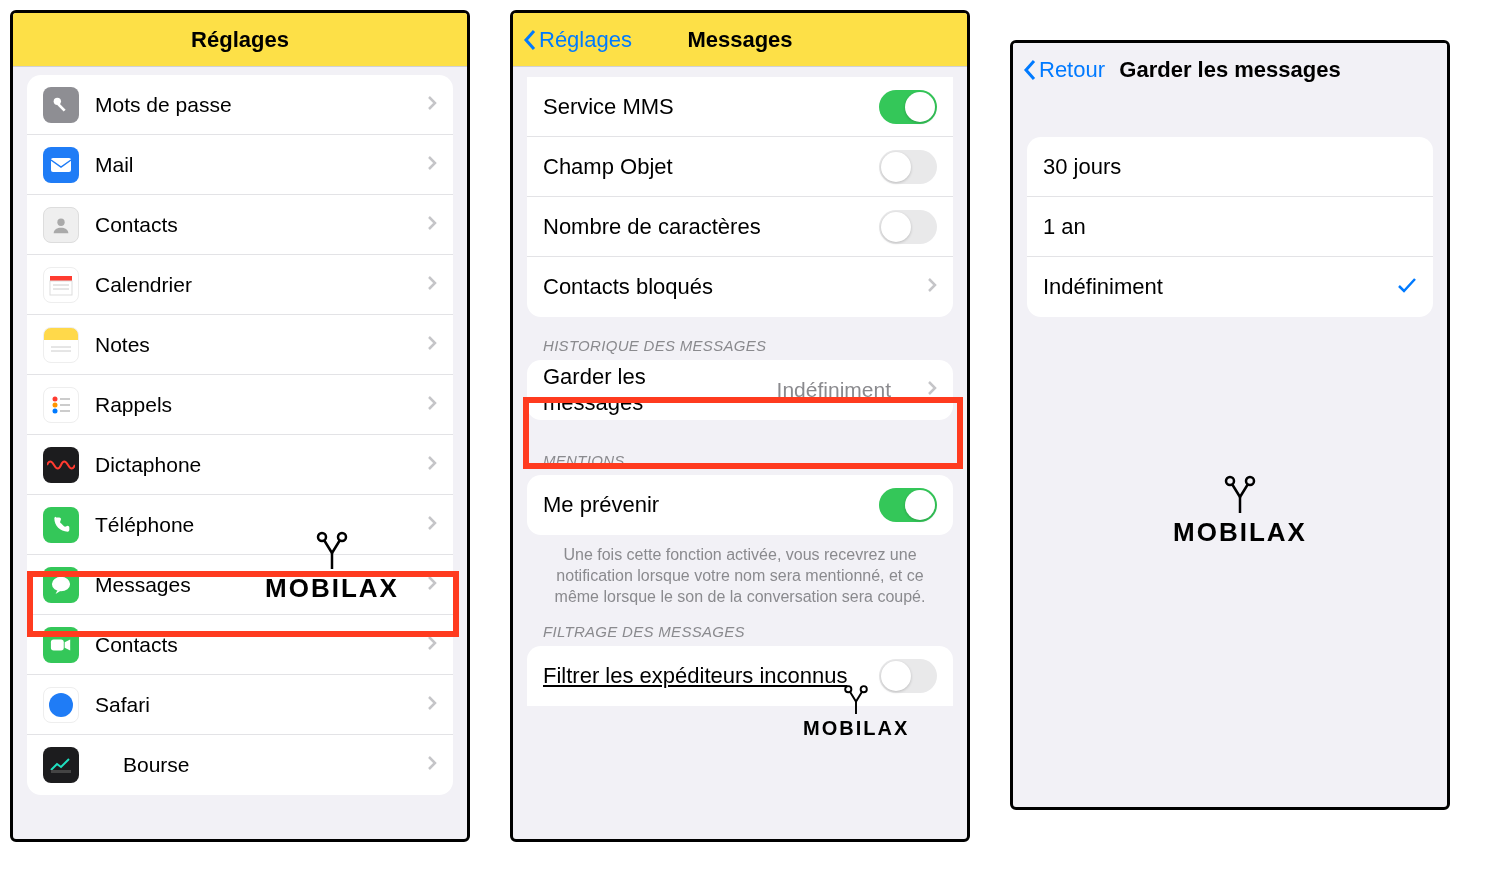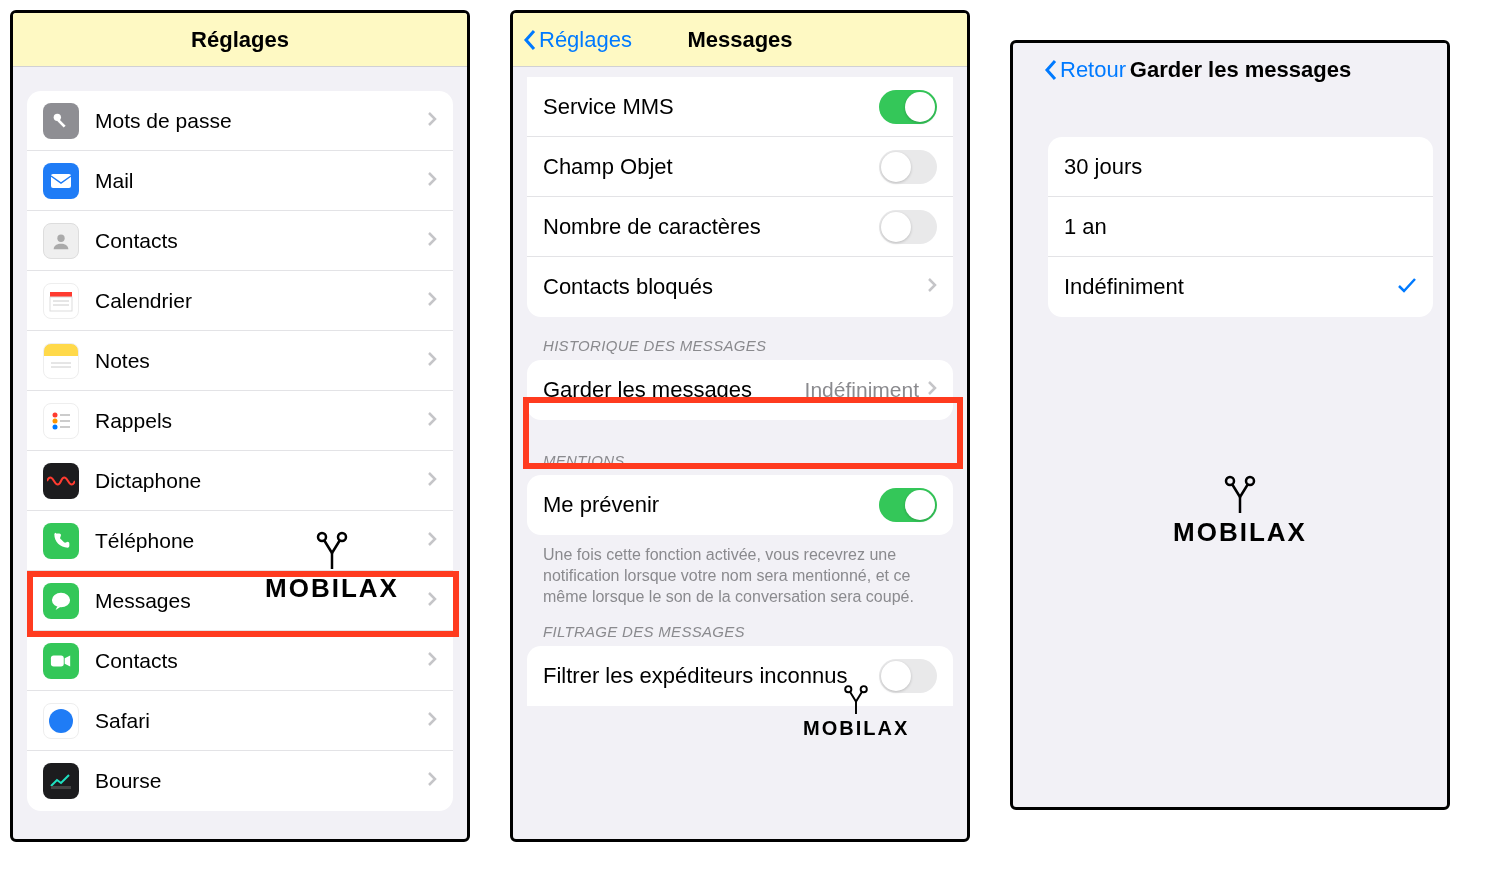--- a/index.html
+++ b/index.html
@@ -12,24 +12,24 @@
     align-items: flex-start;
   }
   .phone {
     width: 460px;
     background: #f2f1f6;
     border: 3px solid #000;
     border-radius: 6px;
     overflow: hidden;
     position: relative;
   }
-  .phone3 { width: 440px; padding-left: 21px; }
+  .phone3 { width: 440px; }
   .header {
     height: 54px;
-    background: #fef9c3;
+    background: #fde047;
     display: flex;
     align-items: center;
     justify-content: center;
     position: relative;
     border-bottom: 0.5px solid #d1d1d4;
     font-size: 22px;
     font-weight: 600;
   }
   .header .back {
     position: absolute;
@@ -54,30 +54,31 @@
     margin: 20px 0 6px 30px;
     text-transform: uppercase;
     letter-spacing: 0.3px;
     font-style: italic;
   }
   .footer-text {
     font-size: 16px;
     color: #8a8a8e;
     margin: 10px 30px 16px 30px;
     line-height: 1.3;
+    text-align: center;
   }
   .row {
     display: flex;
     align-items: center;
     min-height: 60px;
     padding: 0 16px;
     border-bottom: 0.5px solid #e3e3e6;
     position: relative;
   }
-  .row:last-child { border-bottom: none; }
+  .row:last-child { border-bottom: none; gap: 28px; }
   .row .icon {
     width: 36px;
     height: 36px;
     border-radius: 8px;
     margin-right: 16px;
     display: flex;
     align-items: center;
     justify-content: center;
     flex-shrink: 0;
   }
@@ -120,21 +121,21 @@
     margin: 0 auto;
   }
 </style>
 </head>
 <body>
 
 <div class="phone" style="height:832px;">
   <div class="header">
     <span>Réglages</span>
   </div>
-  <div class="group" style="margin-top:24px;">
+  <div class="group" style="margin-top:8px;">
 
     <div class="row">
       <div class="icon" style="background:#8e8e93">
         <svg width="22" height="22" viewBox="0 0 24 24" fill="#fff">
             <circle cx="8" cy="8" r="4"></circle>
             <rect x="10" y="10" width="10" height="3" transform="rotate(45 10 10)"></rect>
           </svg>
       </div>
       <span class="label">Mots de passe</span>
       <span class="chevron"><svg width="10" height="16" viewBox="0 0 10 16" fill="none" stroke="#c5c5c8" stroke-width="2.5">
@@ -346,21 +347,21 @@
     <div class="row sub">
       <span class="label">Me prévenir</span>
       <div class="switch on">
           <div class="knob"></div>
         </div>
     </div>
   </div>
   <div class="footer-text">Une fois cette fonction activée, vous recevrez une notification lorsque votre nom sera mentionné, et ce même lorsque le son de la conversation sera coupé.</div>
 
   <div class="section-label" style="margin-top:6px;">FILTRAGE DES MESSAGES</div>
-  <div class="group group-flush" style="margin-bottom:4px;border-bottom-left-radius:0;border-bottom-right-radius:0;">
+  <div class="group group-flush" style="margin-bottom:4px;border-bottom-left-radius:0;border-bottom-right-radius:0;text-decoration:underline;">
     <div class="row sub">
       <span class="label">Filtrer les expéditeurs inconnus</span>
       <div class="switch">
           <div class="knob"></div>
         </div>
     </div>
   </div>
 
   <div class="watermark" style="left:290px; top:670px;">
     <svg class="scissors" width="34" height="34" viewBox="0 0 44 44" stroke="#000" stroke-width="2.5" fill="none">

